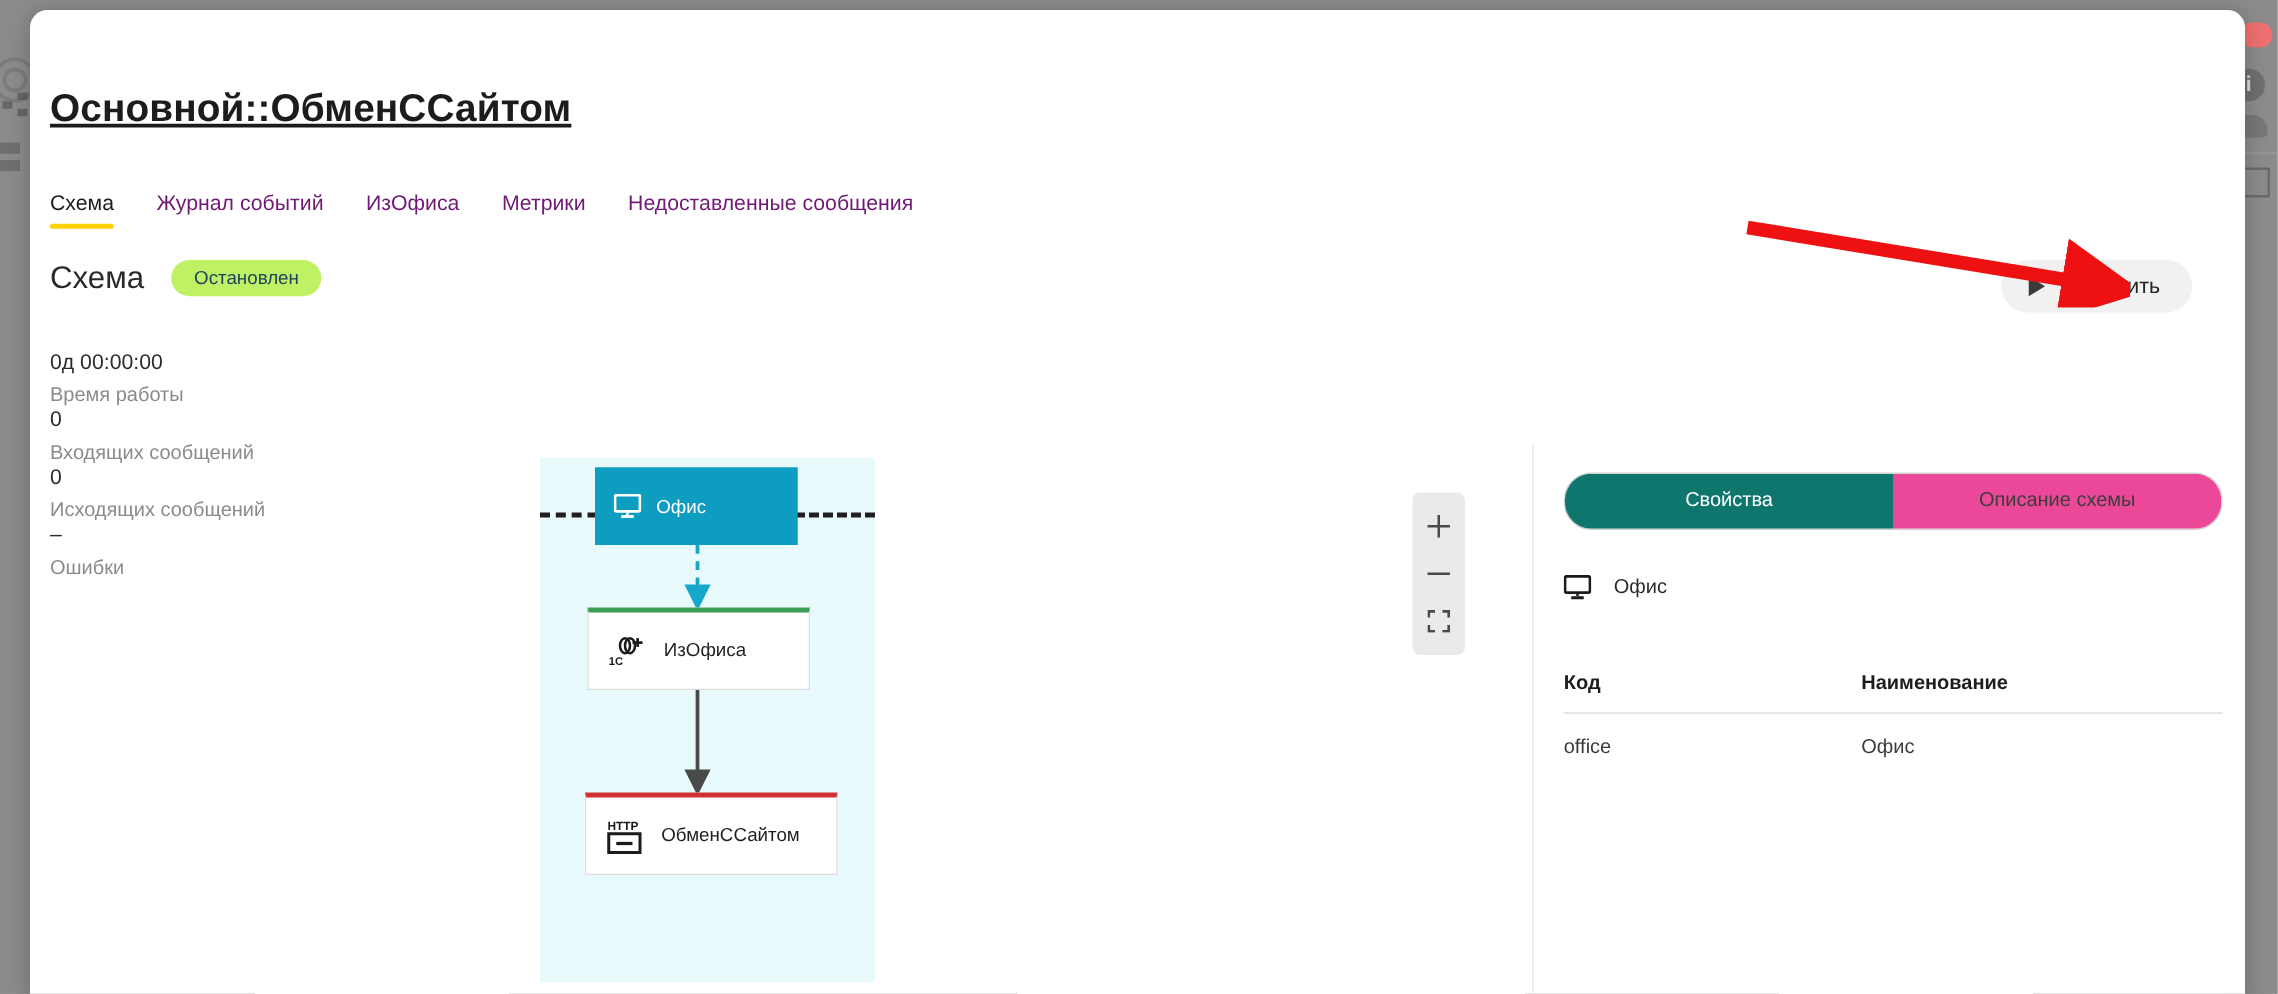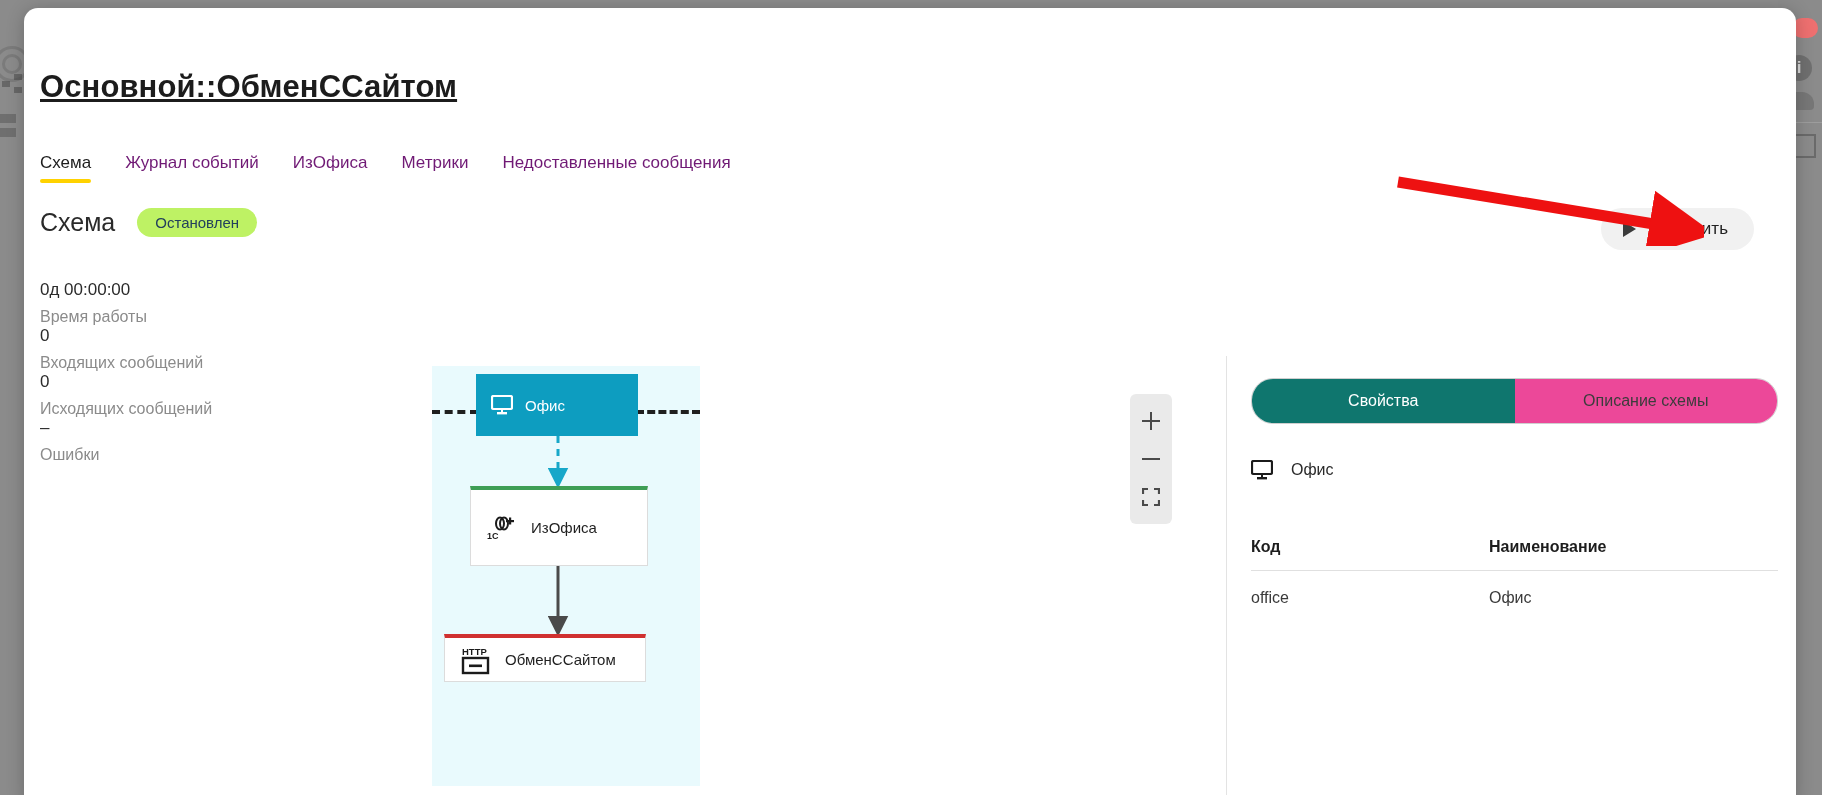--- a/index.html
+++ b/index.html
@@ -275,28 +275,28 @@
     border: 1px solid #dcdcdc;
     padding-left: 16px;
     font-size: 15px;
     color: #1f1f1f;
     gap: 14px;
   }
   .node-izofisa {
     left: 38px;
     top: 120px;
     width: 178px;
-    height: 80px;
+    height: 66px;
     border-top: 4px solid #3e9e55;
   }
   .node-obmen {
-    left: 12px;
+    left: 36px;
     top: 268px;
     width: 202px;
-    height: 48px;
+    height: 66px;
     border-top: 4px solid #d03030;
   }
   .dashed-line {
     position: absolute;
     top: 44px;
     height: 0;
     border-top: 4px dashed #1f1f1f;
   }
   .dashed-left  { left: 0;    width: 46px; }
   .dashed-right { left: 204px; width: 64px; }

